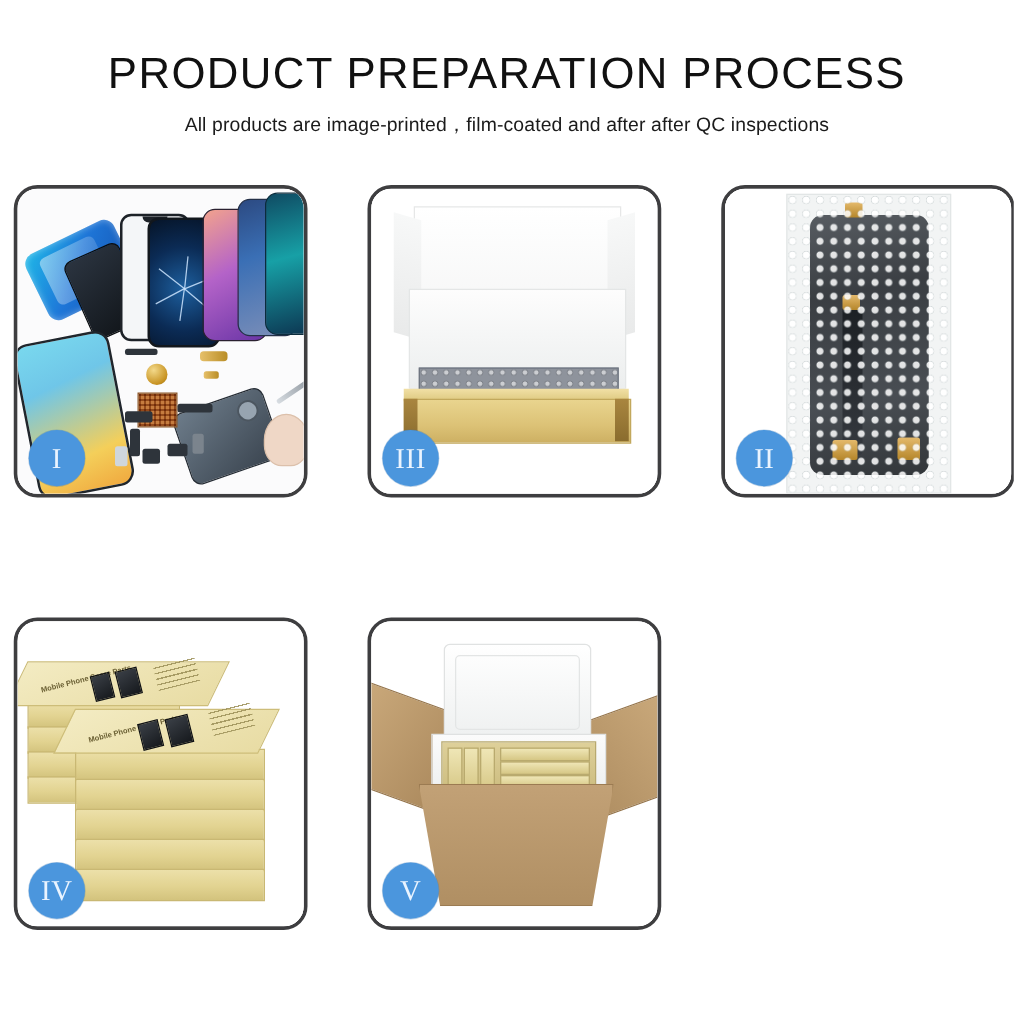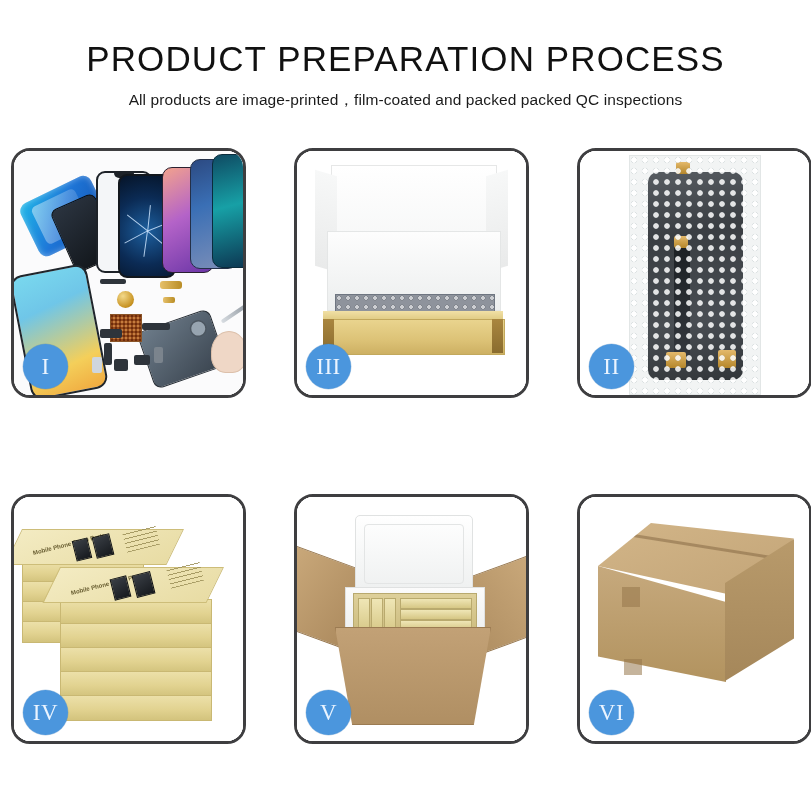--- a/index.html
+++ b/index.html
@@ -366,21 +366,21 @@
   }
   .tape{
     position:absolute; background: rgba(150,119,74,.55);
   }
 </style>
 </head>
 <body>
 
 <div class="header">
   <div class="page-title">PRODUCT PREPARATION PROCESS</div>
-  <div class="page-subtitle">All products are image-printed，film-coated and packed packed QC inspections</div>
+  <div class="page-subtitle">All products are image-printed，film-coated and after after QC inspections</div>
 </div>
 
 <div class="grid">
 
   <div class="panel">
     <div class="panel-photo">
       <div class="p1-bg"></div>
       <div class="scr-blue"></div>
       <div class="scr-dark"></div>
       <div class="phone-front"></div>
@@ -492,26 +492,14 @@
         <div class="ybar" style="left:30px;top:4px;width:10px;height:34px;"></div>
         <div class="ybar" style="left:46px;top:4px;width:70px;height:9px;"></div>
         <div class="ybar" style="left:46px;top:15px;width:70px;height:9px;"></div>
         <div class="ybar" style="left:46px;top:26px;width:70px;height:9px;"></div>
       </div>
       <div class="c-body"></div>
     </div>
     <div class="badge">V</div>
   </div>
 
-  <div class="panel">
-    <div class="panel-photo">
-      <div class="p6-bg"></div>
-      <div class="bx-top"></div>
-      <div class="bx-top-seam"></div>
-      <div class="bx-left"></div>
-      <div class="bx-right"></div>
-      <div class="tape" style="left:42px;top:90px;width:18px;height:20px;"></div>
-      <div class="tape" style="left:44px;top:162px;width:18px;height:16px;"></div>
-    </div>
-    <div class="badge">VI</div>
-  </div>
 
 </div>
 
 </body></html>

